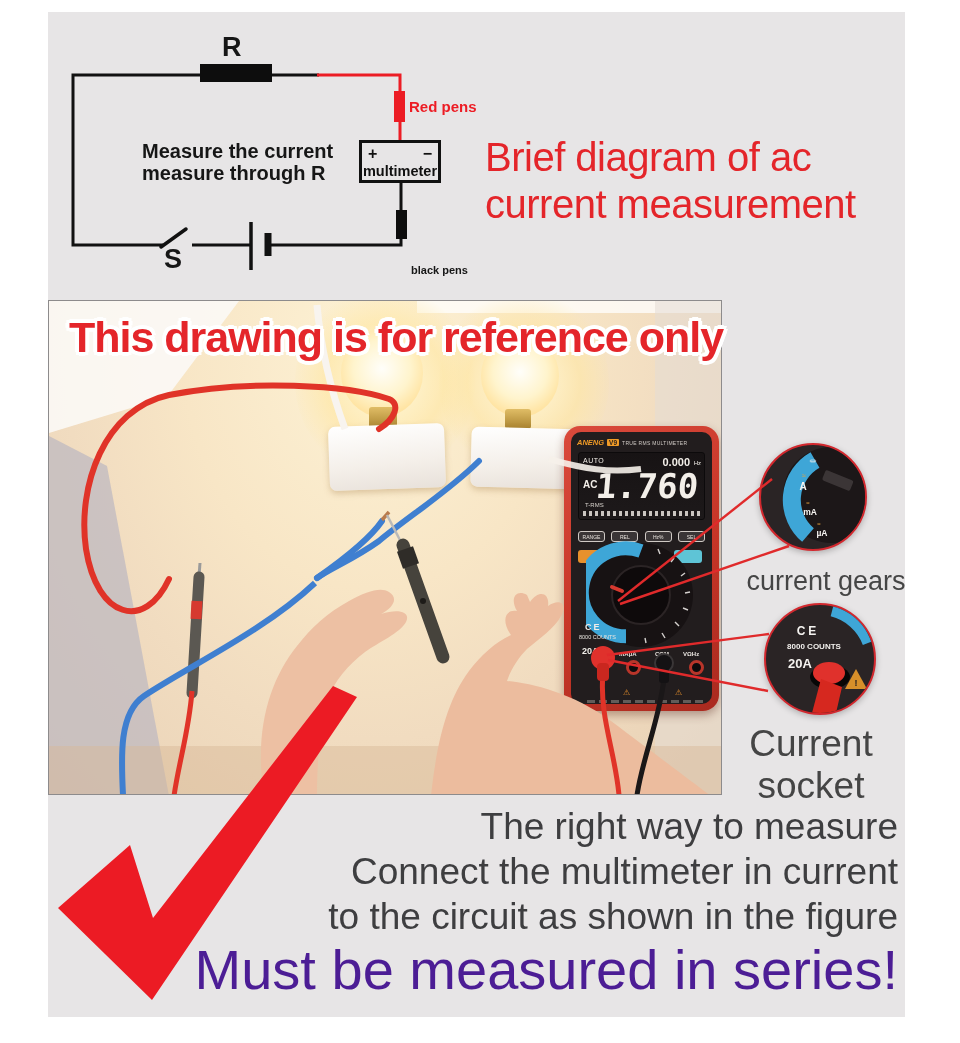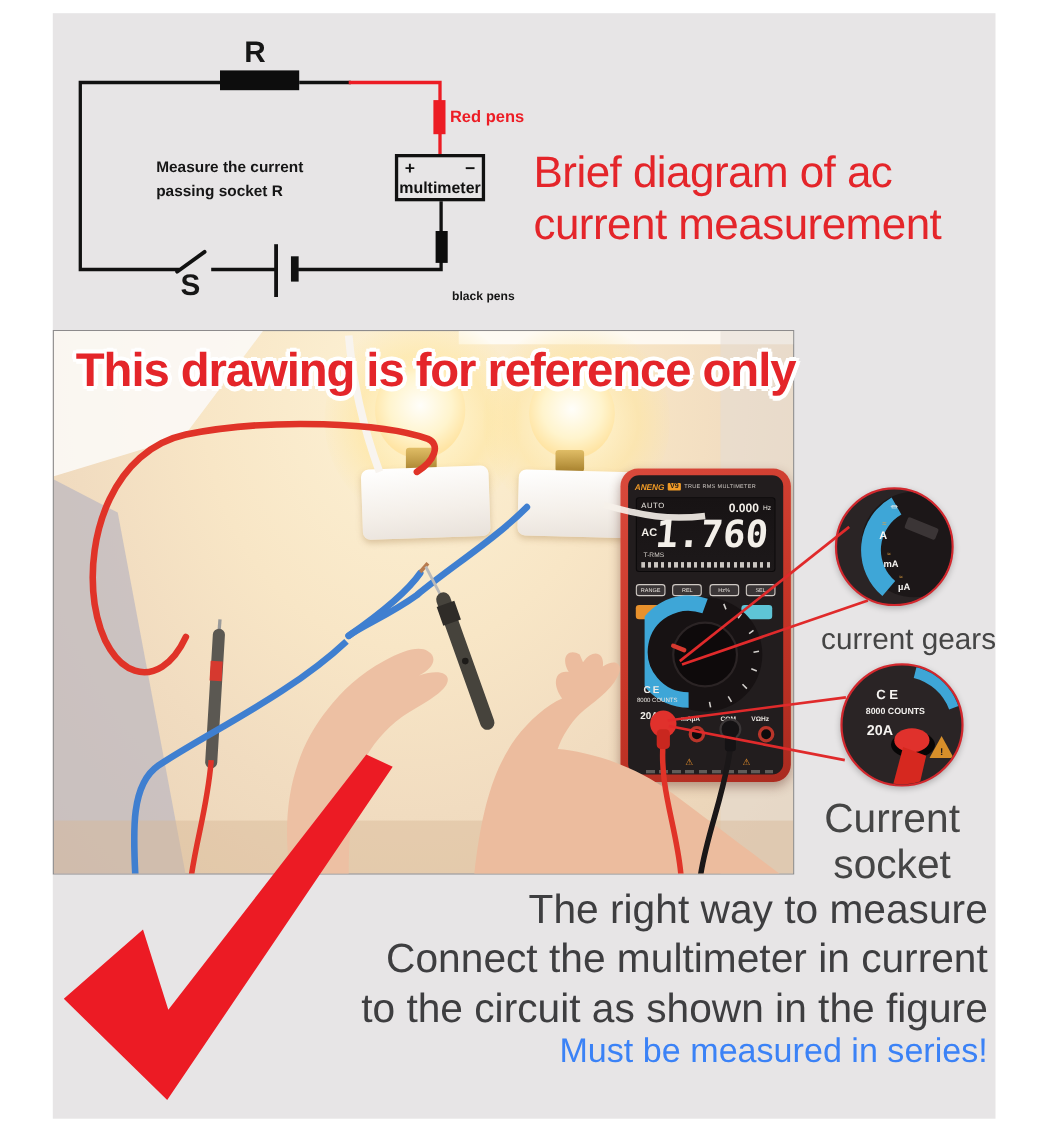--- a/index.html
+++ b/index.html
@@ -8,21 +8,21 @@
 
   .gray-panel { position:absolute; left:48px; top:12px; width:857px; height:1005px; background:#e7e5e6; }
 
   
   #circuit-svg { position:absolute; left:0; top:0; width:960px; height:300px; }
   .circ-label { position:absolute; color:#161616; font-weight:bold; }
   #r-label { left:222px; top:32px; font-size:27px; }
   #s-label { left:164px; top:244px; font-size:27px; }
   #red-pens-label { left:409px; top:98px; font-size:15px; color:#ed1c24; font-weight:bold; }
   #black-pens-label { left:411px; top:216px; font-size:11px; font-weight:bold;margin-top:48px; }
-  #measure-caption { position:absolute; left:142px; top:140px; font-size:14px; line-height:22px; font-weight:bold; color:#161616; }
+  #measure-caption { position:absolute; left:142px; top:140px; font-size:20px; line-height:22px; font-weight:bold; color:#161616; }
   #meter-box { position:absolute; left:359px; top:140px; width:82px; height:43px; border:3px solid #111; }
   #meter-box .pm-row { position:absolute; left:6px; right:6px; top:2px; display:flex; justify-content:space-between; font-size:16px; font-weight:bold; color:#111; }
   #meter-box .mlabel { position:absolute; left:0; right:0; bottom:1px; text-align:center; font-size:14.5px; font-weight:bold; color:#111; }
 
   #heading { position:absolute; left:485px; top:134px; font-size:40px; line-height:47px; color:#e4252a; letter-spacing:-0.5px; }
 
   
   #photo { position:absolute; left:48px; top:300px; width:674px; height:495px; border:1px solid #8d8b8c;
            background:radial-gradient(ellipse at 48% 10%, #fdf2d5 0%, #f8e6c6 38%, #f1dcc0 62%, #e7d0b4 100%); overflow:hidden; }
   .abs { position:absolute; }
@@ -81,21 +81,21 @@
   
   .inset { position:absolute; border-radius:50%; overflow:hidden; border:2px solid #d2282e; background:#2a2425; box-shadow:0 2px 6px rgba(0,0,0,0.25); }
   #inset-gears { left:759px; top:443px; width:108px; height:108px; }
   #inset-socket { left:764px; top:603px; width:112px; height:112px; }
   .callout-label { position:absolute; color:#454545; text-align:center; }
   #gears-label { left:722px; top:566px; width:208px; font-size:27px; }
   #socket-label { left:712px; top:723px; width:198px; font-size:37px; }
 
   
   .foot-line { position:absolute; right:62px; text-align:right; color:#3e3e40; font-size:37px; white-space:nowrap; }
-  #foot4 { color:#3b82f6; font-size:31px; }
+  #foot4 { color:#4c1d95; font-size:56px; }
 
   #ref-note { position:absolute; left:26px; top:313px; width:740px; text-align:center; color:#e4252a;
       font-size:43px; font-weight:bold; letter-spacing:-1px; white-space:nowrap;
       text-shadow:-3px -3px 0 #fff, 3px -3px 0 #fff, -3px 3px 0 #fff, 3px 3px 0 #fff,
                   0 -4px 0 #fff, 0 4px 0 #fff, -4px 0 0 #fff, 4px 0 0 #fff; }
 
   #overlay-svg { position:absolute; left:0; top:0; width:960px; height:1043px; pointer-events:none; }
 </style>
 </head>
 <body>
@@ -115,21 +115,21 @@
     <line x1="268" y1="233" x2="268" y2="256" stroke="#111" stroke-width="7"></line>
     <line x1="250" y1="245" x2="192" y2="245" stroke="#111" stroke-width="3"></line>
     <line x1="161" y1="247" x2="186" y2="229" stroke="#111" stroke-width="3.5" stroke-linecap="round"></line>
   </svg>
   <div class="circ-label" id="r-label">R</div>
   <div class="circ-label" id="s-label">S</div>
   <div id="red-pens-label" class="circ-label">Red pens</div>
   <div id="black-pens-label" class="circ-label">black pens</div>
   <div id="measure-caption">
     <div>Measure the current</div>
-    <div>passing socket R</div>
+    <div>measure through R</div>
   </div>
   <div id="meter-box">
     <div class="pm-row">
       <span>+</span>
       <span>−</span>
     </div>
     <div class="mlabel">multimeter</div>
   </div>
 
   <div id="heading">

